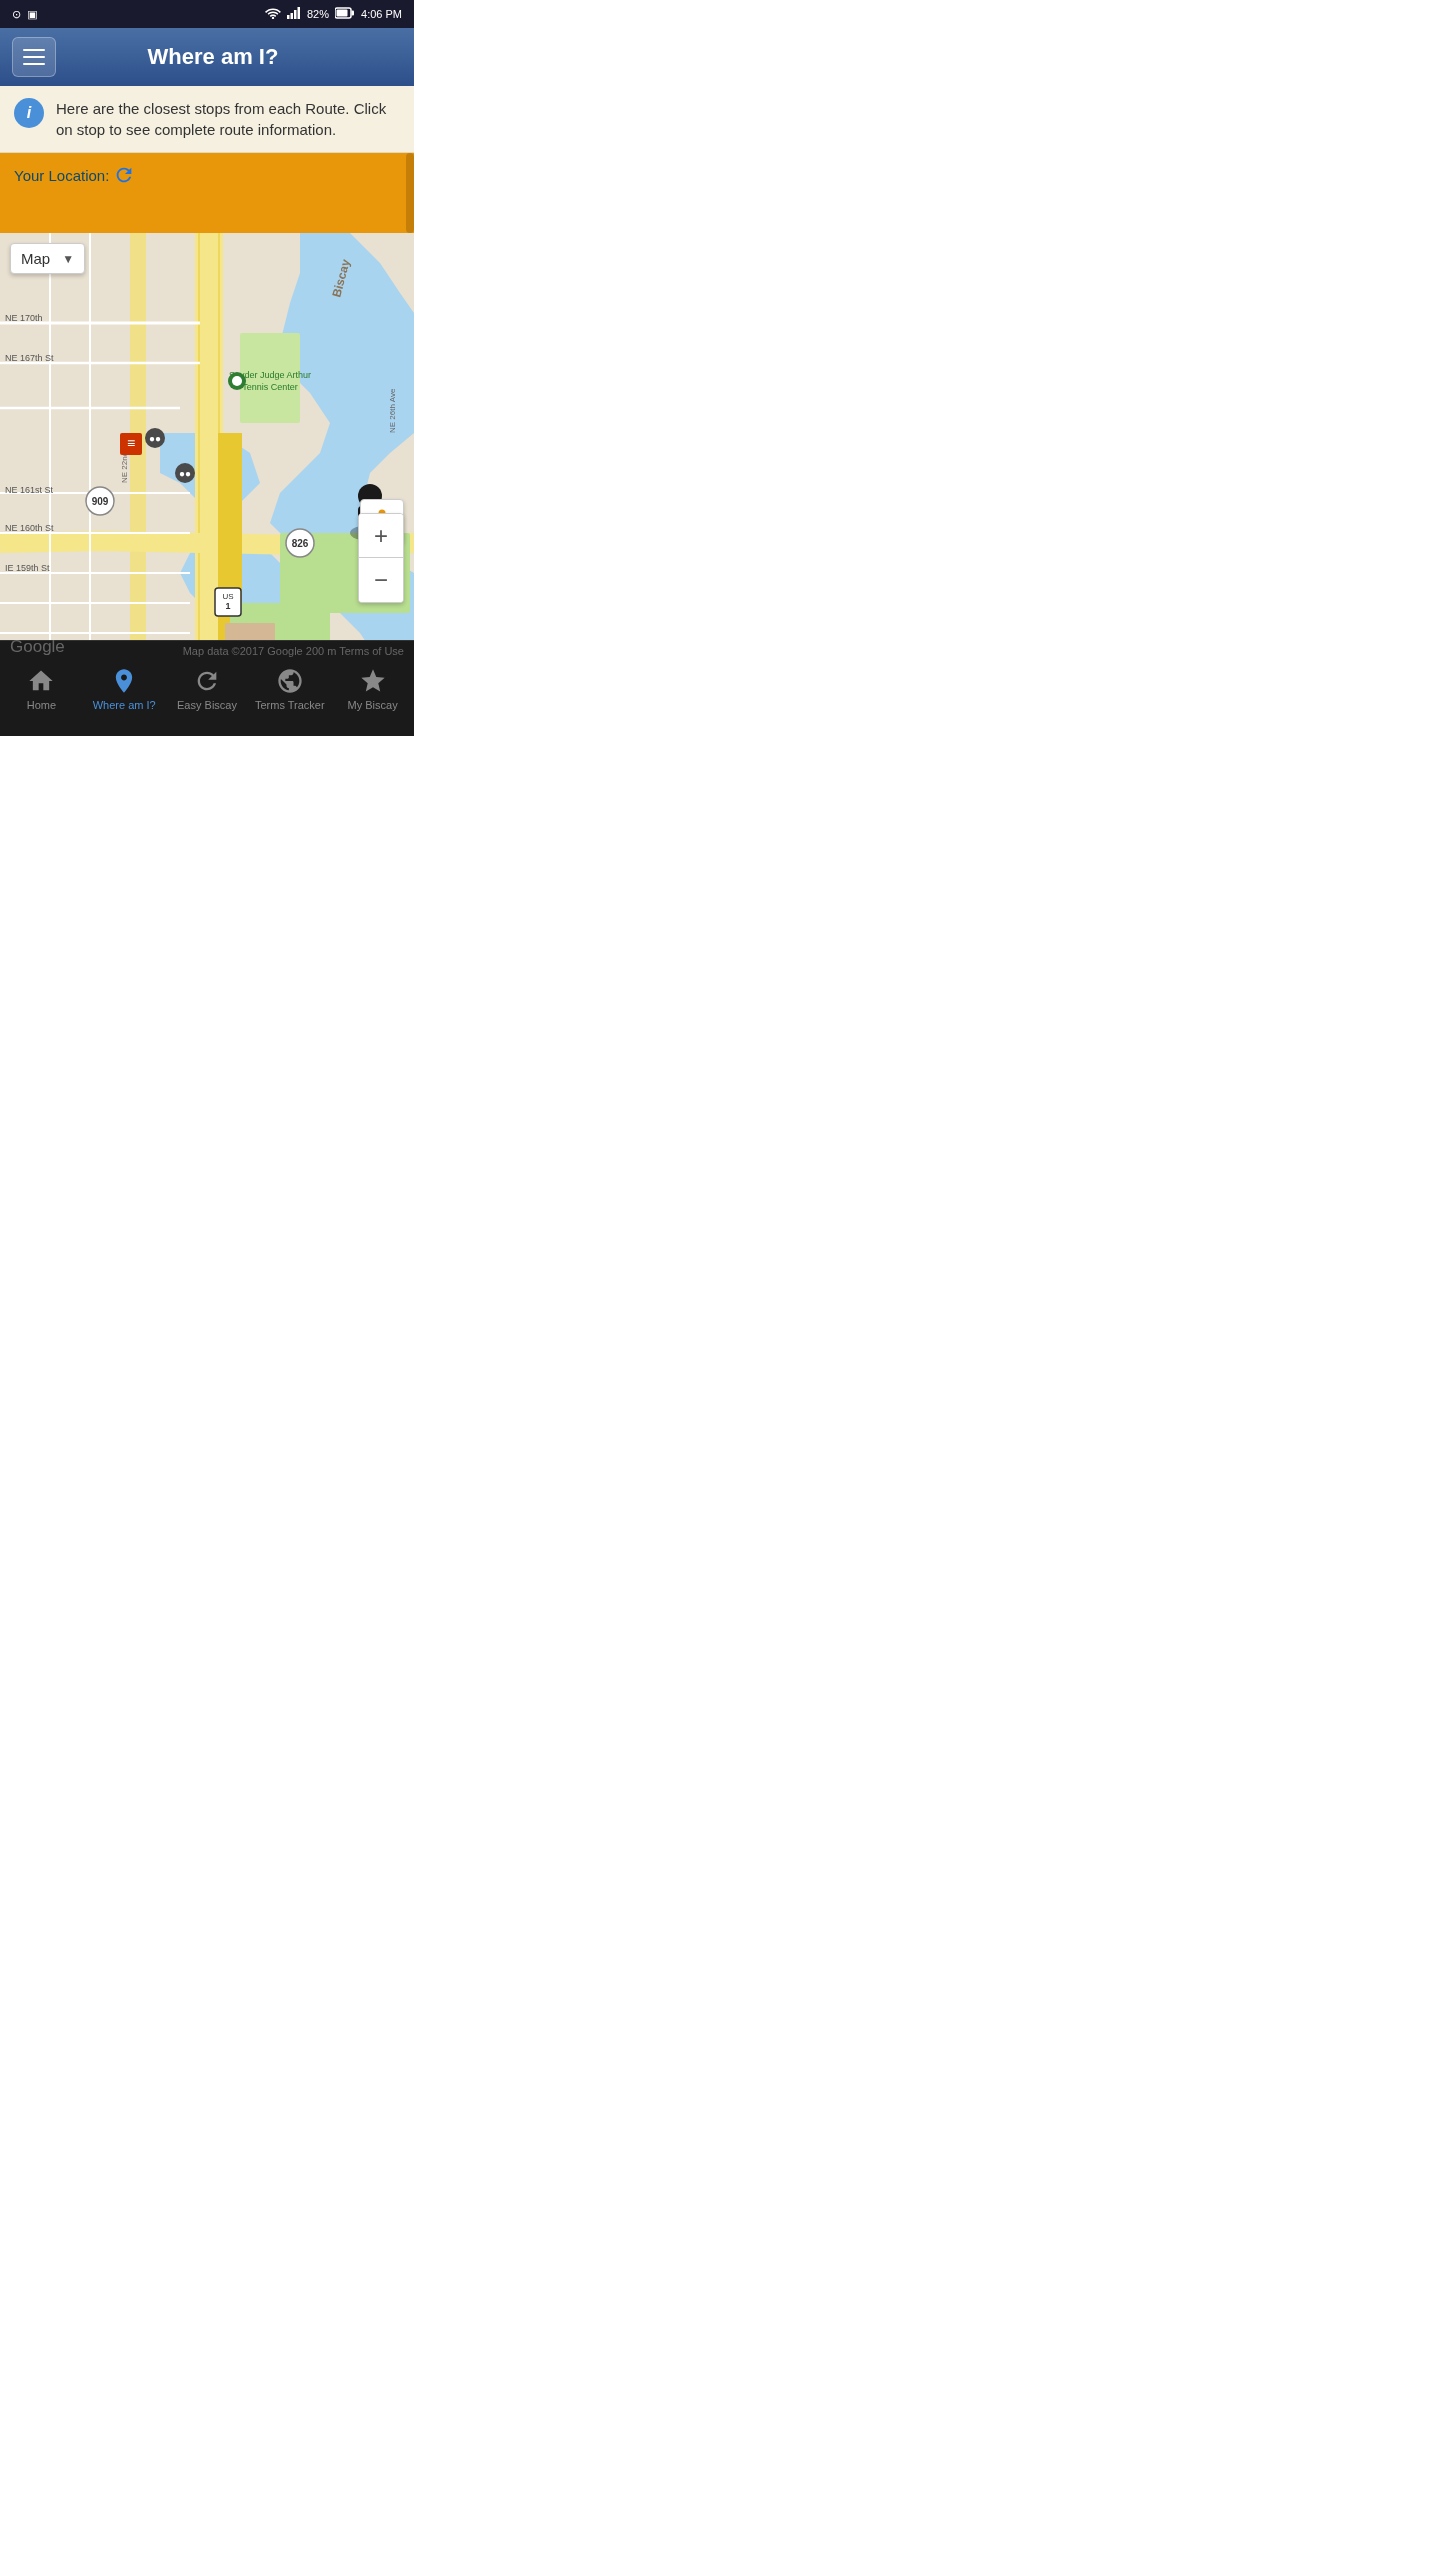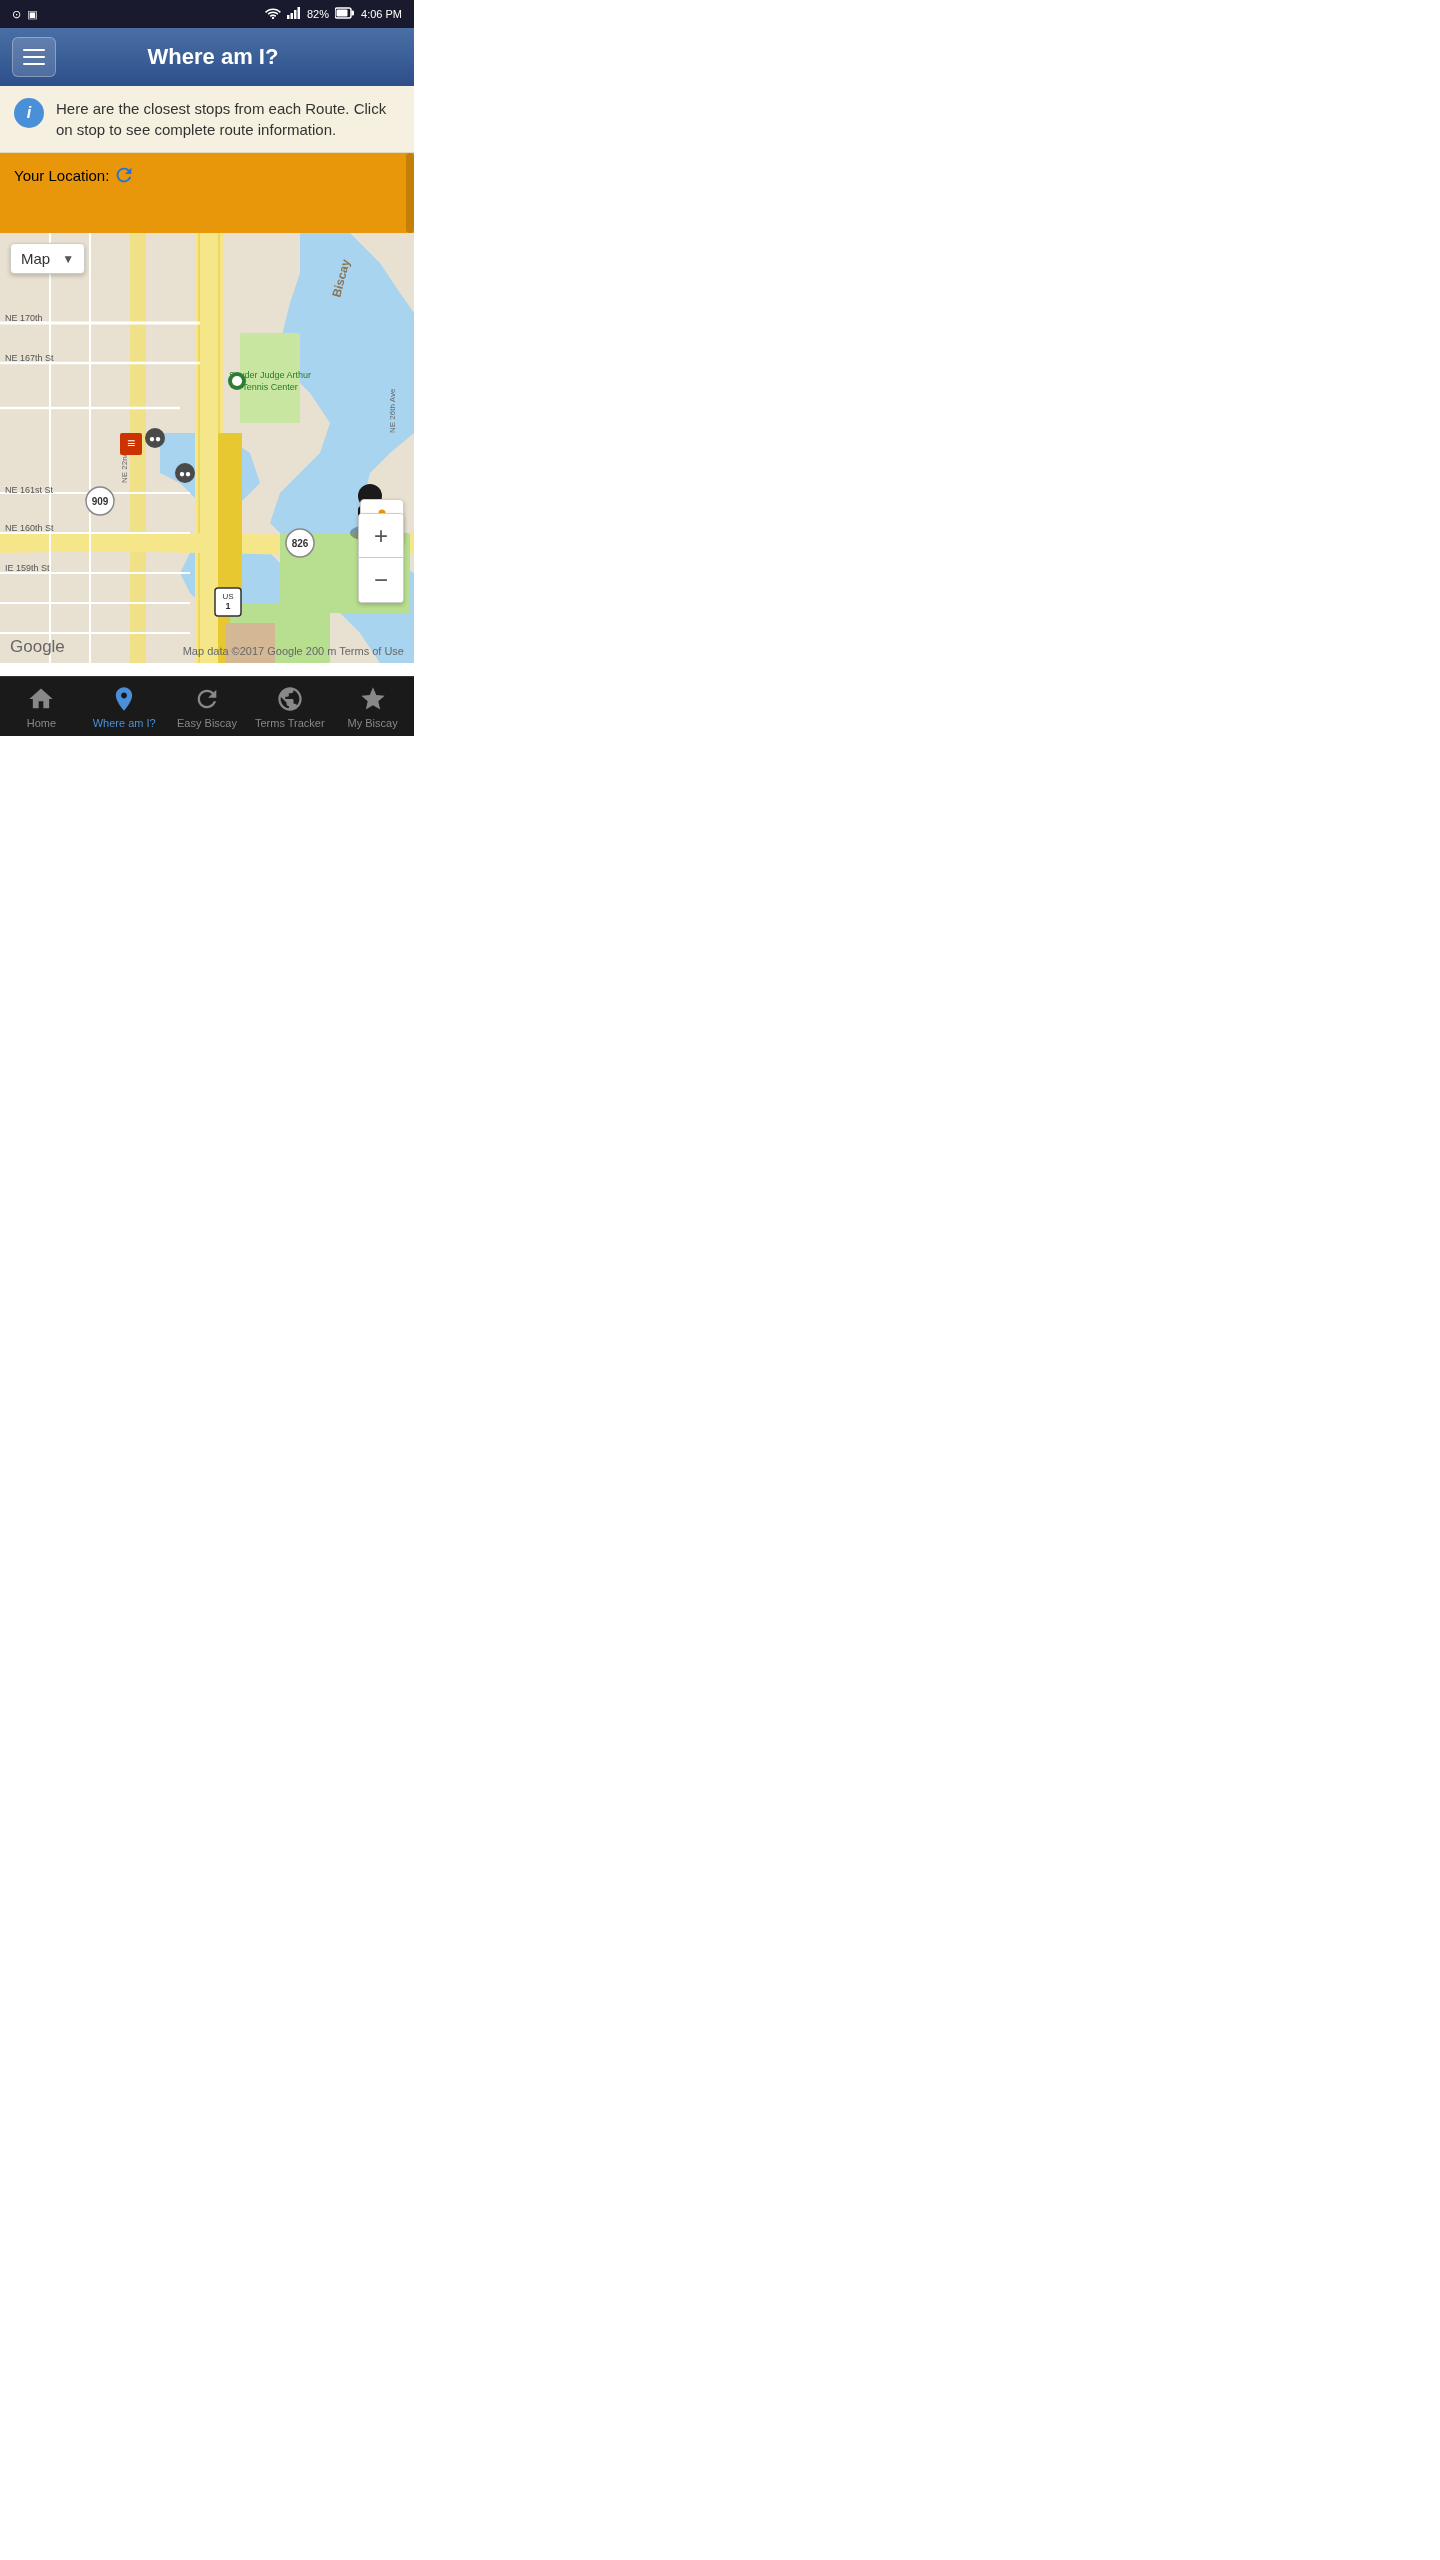--- a/index.html
+++ b/index.html
@@ -103,21 +103,21 @@
     }
 
     
     .location-bar {
       background: #e8960a;
       padding: 10px 14px;
       min-height: 80px;
       position: relative;
     }
     .location-label {
-      color: #000000;
+      color: #0c4a6e;
       font-size: 15px;
       font-weight: 500;
       display: flex;
       align-items: center;
       gap: 3px;
     }
     .refresh-icon {
       width: 24px;
       height: 24px;
       display: inline-flex;
@@ -248,21 +248,21 @@
       position: absolute;
       bottom: 6px;
       right: 10px;
       font-size: 11px;
       color: #666;
       z-index: 10;
     }
 
     
     .bottom-nav {
-      height: 60px;
+      height: 96px;
       background: #1a1a1a;
       display: flex;
       align-items: stretch;
       border-top: 1px solid #333;
       position: absolute;
       bottom: 0;
       left: 0;
       right: 0;
     }
     .nav-item {

